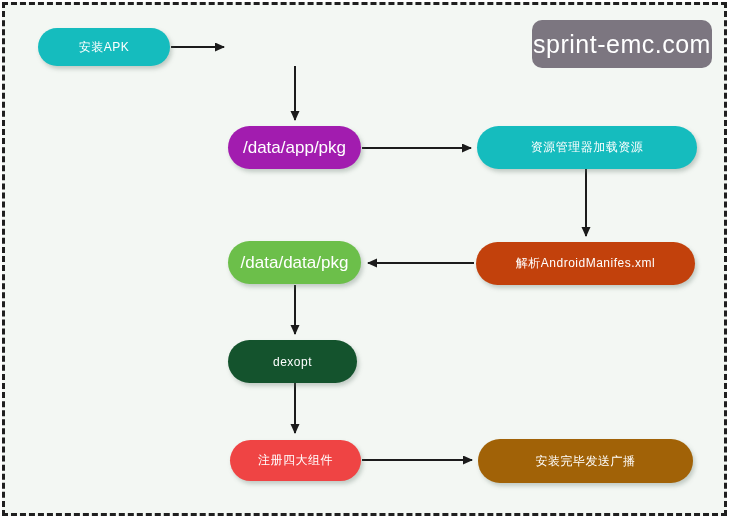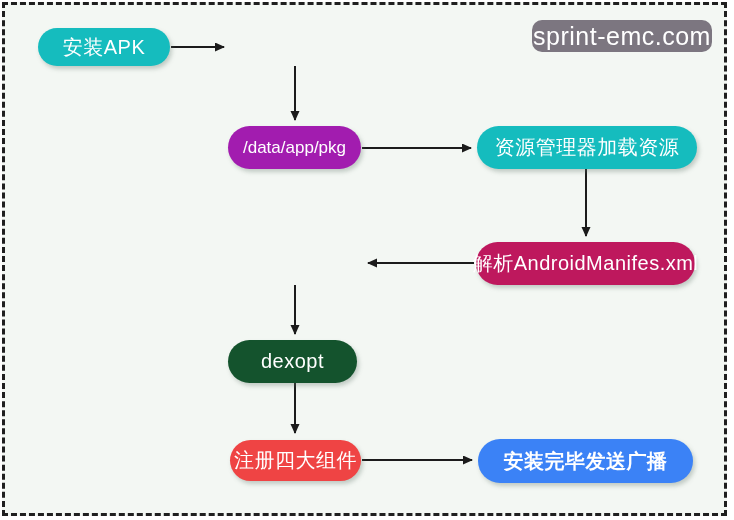--- a/index.html
+++ b/index.html
@@ -18,32 +18,32 @@
   .canvas{position:relative;width:734px;height:520px;background:#ffffff;}
   .frame{
     position:absolute;left:2px;top:2px;width:725px;height:514px;
     border:3px dashed var(--border);
     background:var(--bg);
   }
   .node{
     position:absolute;
     display:flex;align-items:center;justify-content:center;
     color:var(--node-text);
-    font-size:20px;
+    font-size:12px;
     letter-spacing:0.5px;
     border-radius:22px;
     box-shadow:2px 3px 4px rgba(100,120,110,0.35);
     white-space:nowrap;
   }
   .node.path{font-size:17px;letter-spacing:0;}
   .arrows{position:absolute;left:0;top:0;width:734px;height:520px;pointer-events:none;}
   .arrows line{stroke:var(--arrow);stroke-width:2;}
   .arrowhead-shape{fill:var(--arrow);}
   .watermark{
-    position:absolute;left:532px;top:20px;width:180px;height:32px;
+    position:absolute;left:532px;top:20px;width:180px;height:48px;
     background:var(--watermark-bg);
     border-radius:10px;
     display:flex;align-items:center;justify-content:center;
     color:var(--watermark-text);
     font-size:25px;font-weight:400;letter-spacing:0.5px;
   }
 </style>
 </head>
 <body>
 
@@ -67,24 +67,25 @@
     <line x1="362" y1="460" x2="472" y2="460" marker-end="url(#ah)"></line>
   </svg>
 
   <div class="node" style="left: 38px; top: 28px; width: 132px; height: 38px; background: rgb(21, 188, 190);">安装APK</div>
 
 
   <div class="node path" style="left: 228px; top: 126px; width: 133px; height: 43px; background: #a21caf;">/data/app/pkg</div>
 
   <div class="node" style="left: 477px; top: 126px; width: 220px; height: 43px; background: rgb(21, 188, 190);">资源管理器加载资源</div>
 
-  <div class="node" style="left: 476px; top: 242px; width: 219px; height: 43px; background: #be185d;">解析AndroidManifes.xml</div>
+  <div class="node" style="left: 476px; top: 242px; width: 219px; height: 43px; background: #c2410c;">解析AndroidManifes.xml</div>
 
+  <div class="node path" style="left: 228px; top: 241px; width: 133px; height: 43px; background: rgb(108, 191, 74);">/data/data/pkg</div>
 
   <div class="node" style="left: 228px; top: 340px; width: 129px; height: 43px; background: #14532d;">dexopt</div>
 
   <div class="node" style="left: 230px; top: 440px; width: 131px; height: 41px; background: #ef4444;">注册四大组件</div>
 
-  <div class="node" style="left: 478px; top: 439px; width: 215px; height: 44px; background: #3b82f6; font-weight: bold;">安装完毕发送广播</div>
+  <div class="node" style="left: 478px; top: 439px; width: 215px; height: 44px; background: #a16207;">安装完毕发送广播</div>
 
   <div class="watermark">sprint-emc.com</div>
 
 </div>
 
 </body></html>

